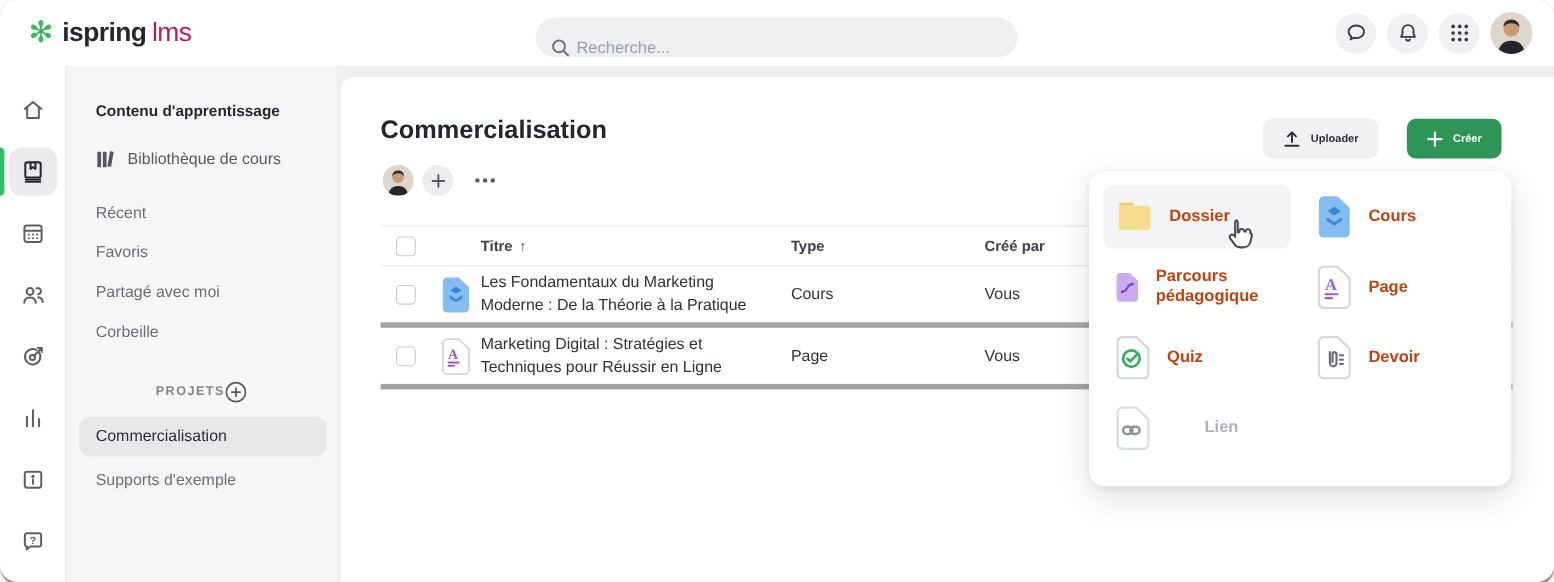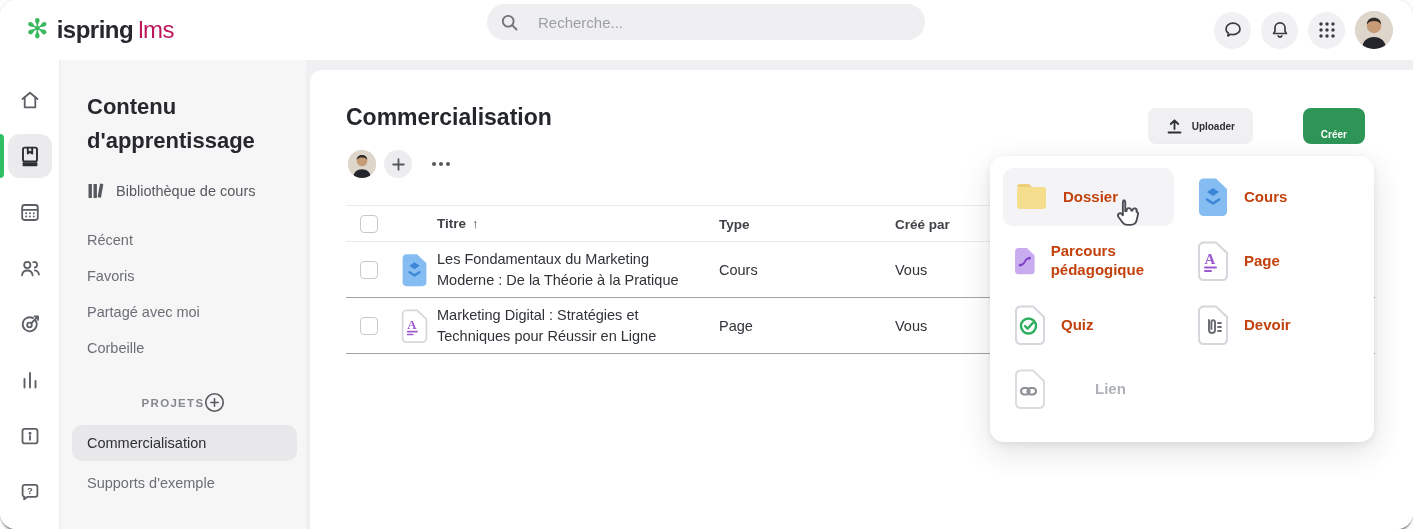--- a/index.html
+++ b/index.html
@@ -9,22 +9,22 @@
     background:#f0f0f2; border-radius:16px; overflow:hidden;
     box-shadow:0 3px 2px -1px rgba(70,70,70,.65), 0 0 0 1px rgba(0,0,0,.05);
   }
   
   .topbar{ position:absolute; top:0; left:0; right:0; height:60px; background:#fff; z-index:5; }
   .logo{ position:absolute; left:26px; top:0; height:60px; display:flex; align-items:center; gap:8px; }
   .logo-mark{ font-size:27px; color:#3cb95f; line-height:1; transform:translateY(-1px); }
   .logo-text{ font-size:24px; font-weight:bold; letter-spacing:-0.5px; color:#26282d; }
   .logo-text .lms{ color:#be185d; font-weight:normal; margin-left:5px; }
   .search{
-    position:absolute; left:487px; top:4px; width:438px; height:36px;
-    background:#efeff1; border-radius:18px; display:flex; align-items:center; padding:0 14px; gap:20px;
+    position:absolute; left:487px; top:16px; width:438px; height:36px;
+    background:#efeff1; border-radius:18px; display:flex; align-items:flex-end; padding:0 14px; gap:6px;
   }
   .search svg{ flex:0 0 auto; }
   .search input{
     border:none; outline:none; background:transparent; width:100%;
     font-size:15px; color:#3f4247; font-family:"Liberation Sans",sans-serif;
   }
   .search input::placeholder{ color:#9aa0a6; opacity:1; }
   .topbar-actions{ position:absolute; right:20px; top:11px; display:flex; align-items:center; gap:10px; }
   .action-circle{
     width:37px; height:37px; border-radius:50%; background:#f1f1f3;
@@ -38,21 +38,21 @@
   }
   .rail-item{ position:relative; width:60px; height:56px; display:flex; align-items:center; justify-content:center; cursor:pointer; }
   .rail-item .pill{ width:44px; height:44px; border-radius:12px; display:flex; align-items:center; justify-content:center; }
   .rail-item.active .pill{ background:#ebebed; }
   .rail-item.active::before{
     content:""; position:absolute; left:0; top:6px; width:4px; height:44px;
     background:#2fbe66; border-radius:0 4px 4px 0;
   }
   
   .sidebar{ position:absolute; left:61px; top:60px; bottom:0; width:245px; background:#f6f6f7; z-index:3; }
-  .sidebar-title{ margin:30px 24px 0 26px; font-size:22px; font-weight:bold; color:#26282d; line-height:1.55; }
+  .sidebar-title{ margin:30px 24px 0 26px; font-size:14px; font-weight:bold; color:#26282d; line-height:1.55; }
   .library-row{ display:flex; align-items:center; gap:11px; margin:24px 0 0 26px; cursor:pointer; }
   .library-row span{ font-size:14.5px; color:#55595f; font-weight:500; }
   .nav-list{ margin-top:22px; }
   .nav-item{ padding:10px 0 10px 26px; font-size:14.5px; color:#6b6f75; cursor:pointer; }
   .projects-header{ display:flex; align-items:center; justify-content:center; margin:26px 26px 0 26px; }
   .projects-header .ph-label{ font-size:11.5px; font-weight:bold; letter-spacing:1.3px; color:#85888d; }
   .plus-circle{ background:none; border:none; cursor:pointer; display:flex; }
   .project-item{ font-size:14.5px; color:#6b6f75; cursor:pointer; }
   .project-item.selected{
     margin:12px 9px 0 11px; height:36px; line-height:36px; padding-left:15px;
@@ -63,26 +63,26 @@
   .card{ position:absolute; left:310px; top:70px; right:0; bottom:0; background:#fff; border-radius:12px 0 0 0; z-index:2; }
   .page-title{ position:absolute; left:36px; top:34px; font-size:23px; font-weight:bold; color:#23262b; }
   .owners{ position:absolute; left:38px; top:80px; display:flex; align-items:center; gap:8px; }
   .owner-avatar{ width:28px; height:28px; border-radius:50%; overflow:hidden; background:#ddd5ca; cursor:pointer; }
   .owner-add{ width:28px; height:28px; border-radius:50%; background:#ededef; border:none; cursor:pointer; display:flex; align-items:center; justify-content:center; }
   .owner-more{ background:none; border:none; cursor:pointer; margin-left:12px; display:flex; gap:3px; }
   .owner-more i{ width:4px; height:4px; border-radius:50%; background:#55585d; }
   .btn{ display:flex; align-items:center; gap:9px; height:36px; border:none; border-radius:8px;
         font-family:"Liberation Sans",sans-serif; font-size:10px; font-weight:bold; cursor:pointer; padding:12px 18px; }
   .btn-upload{ position:absolute; top:38px; right:160px; background:#f0f0f2; color:#2c2f34; }
-  .btn-create{ position:absolute; top:38px; right:48px; background:#2d9656; color:#fff;flex-direction:column; }
+  .btn-create{ position:absolute; top:38px; right:48px; background:#2d9656; color:#fff; }
   
   .table{ position:absolute; left:36px; right:38px; top:135px; }
   .t-head{ position:relative; height:37px; border-top:1px solid #e9eaec; border-bottom:1px solid #e9eaec;
            font-size:13.5px; font-weight:bold; color:#3f4247; }
-  .t-row{ position:relative; height:56px; border-bottom:1px solid #a3a3a3; font-size:14.5px; color:#2f3237; }
+  .t-row{ position:relative; height:56px; border-bottom:5px solid #a3a3a3; font-size:14.5px; color:#2f3237; }
   .cell{ position:absolute; top:50%; transform:translateY(-50%); }
   .c-check{ left:14px; } .c-icon{ left:54px; } .c-title{ left:91px; width:268px; line-height:1.45; }
   .c-type{ left:373px; } .c-author{ left:549px; }
   .checkbox{ appearance:none; -webkit-appearance:none; width:18px; height:18px; border:1.5px solid #c6c9cd;
              border-radius:4px; background:#fff; cursor:pointer; display:block; }
   .sort-arrow{ font-size:13px; color:#3f4247; margin-left:6px; font-weight:bold; }
   
   .menu{
     position:absolute; left:990px; top:156px; width:384px; background:#fff; border-radius:14px;
     box-shadow:0 10px 30px rgba(40,45,50,.14), 0 2px 6px rgba(40,45,50,.08);

